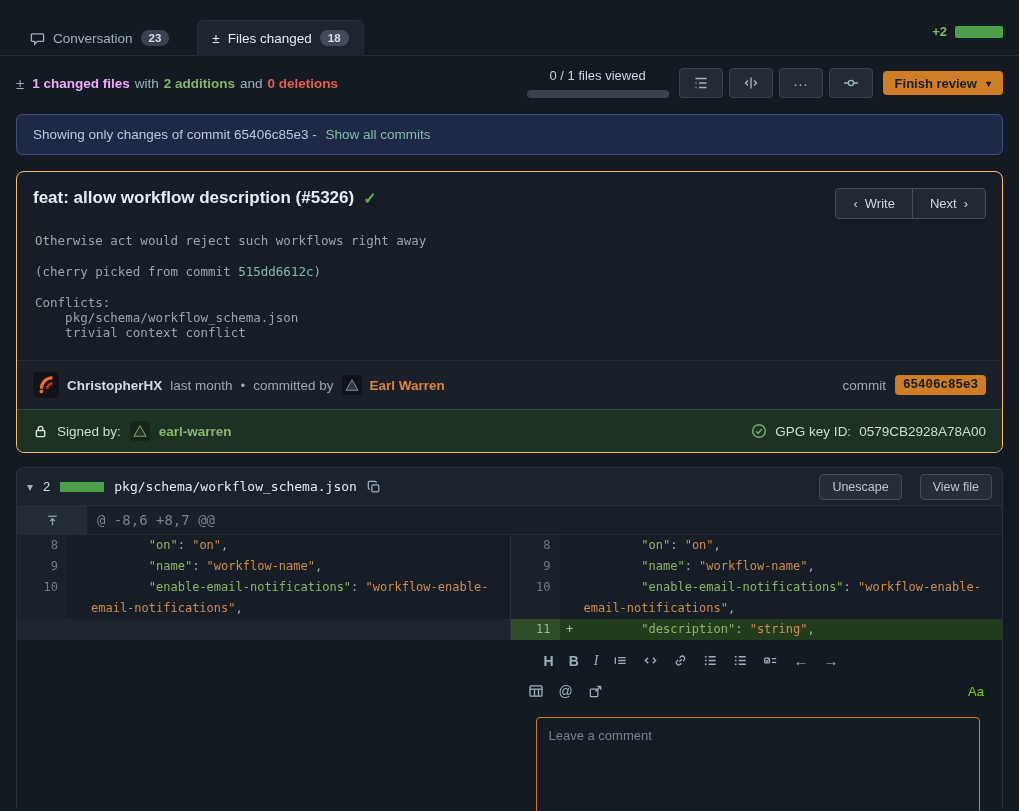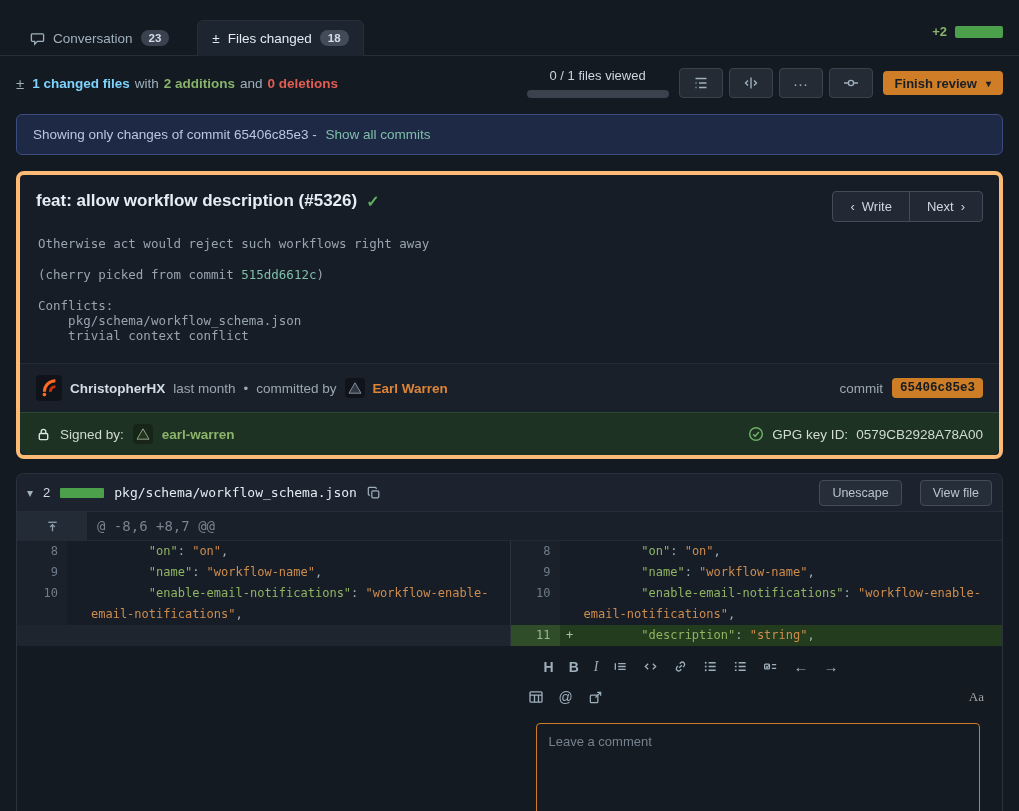--- a/index.html
+++ b/index.html
@@ -23,21 +23,21 @@
   .pill { background:#3a4250; color:#d3dce6; font-size:11.5px; font-weight:700;
     padding:2px 8px; border-radius:10px; }
   .topstat { margin-left:auto; display:flex; align-items:center; gap:8px; padding-bottom:16px; }
   .topstat .plus { color:#87b36a; font-weight:700; font-size:13px; }
   .topstat .bar { width:48px; height:12px; background:#4da04b; border-radius:2px; }
 
   
   .toolbar { display:flex; align-items:center; padding:12px 16px 10px 16px; }
   .diffsum { display:flex; align-items:center; gap:5px; color:#9fb0bd; }
   .diffsum .pm { color:#9fb0bd; font-size:15px; margin-right:3px; }
-  .c-orange { color:#7dd3fc; font-weight:700; }
+  .c-orange { color:#f0abfc; font-weight:700; }
   .c-green  { color:#87b36a; font-weight:700; }
   .c-red    { color:#e25d52; font-weight:700; }
   .viewed { margin-left:auto; display:flex; flex-direction:column; align-items:center;
     gap:7px; width:142px; margin-right:10px; }
   .viewed .lbl { font-size:13px; color:#cbd5df; }
   .viewed .track { width:142px; height:8px; background:#3a424e; border-radius:4px; overflow:hidden; }
   .viewed .fill { width:0%; height:100%; background:#57ab5a; }
   .iconbtns { display:flex; gap:6px; }
   .ibtn { width:44px; height:30px; background:#242b35; border:1px solid #3a424e;
     border-radius:4px; display:flex; align-items:center; justify-content:center;
@@ -46,21 +46,21 @@
     font-size:13px; border-radius:4px; height:24px; padding:0 12px;
     display:flex; align-items:center; gap:9px; cursor:pointer; }
   .finish .caret { font-size:10px; }
 
   
   .banner { margin:6px 16px 16px 16px; background:#1e2946; border:1px solid #3c4c80;
     border-radius:6px; padding:12px 16px; color:#bac7e0; display:flex; gap:5px; white-space:pre-wrap; }
   .banner .lnk { color:#7fbfa9; cursor:pointer; }
 
   
-  .commitbox { margin:0 16px 14px 16px; background:#171d27; border:4px solid #fdba74; border-radius:8px; }
+  .commitbox { margin:0 16px 14px 16px; background:#171d27; border:1px solid #fdba74; border-radius:8px; }
   .chead { display:flex; align-items:flex-start; padding:16px 16px 4px 16px; }
   .ctitle { font-size:17px; font-weight:700; color:#e6edf4; display:flex; gap:9px; align-items:center; }
   .ctitle .check { color:#5db05e; font-weight:700; font-size:16px; }
   .pager { margin-left:auto; display:flex; }
   .pgbtn { padding:7px 17px; background:#222935; border:1px solid #444c59; color:#cdd7e1;
     font-size:13px; display:flex; gap:7px; align-items:center; cursor:pointer; }
   .pgbtn.prev { border-radius:4px 0 0 4px; }
   .pgbtn.next { border-radius:0 4px 4px 0; margin-left:-1px; }
   .cbody { padding:10px 18px 20px 18px; font-family:"DejaVu Sans Mono", monospace;
     font-size:12.5px; color:#98a4af; display:flex; flex-direction:column; gap:16px; }
@@ -122,21 +122,21 @@
   .seg .w { background:#3e4754; color:#e8eff6; padding:5px 15px; cursor:pointer; }
   .seg .p { background:#1d242e; color:#aeb9c4; padding:5px 15px; border-left:1px solid #444c59; cursor:pointer; }
   .mdrow1 { display:flex; align-items:center; }
   .mdicons { display:flex; align-items:center; gap:15px; margin-left:16px; color:#9fb0bd; }
   .tico { font-size:14px; cursor:pointer; }
   .tico.b { font-weight:700; }
   .tico.i { font-style:italic; font-family:"Liberation Serif",serif; }
   .tico.h { font-weight:700; }
   .arrow { font-size:15px; cursor:pointer; }
   .mdrow2 { display:flex; align-items:center; gap:15px; margin-top:14px; color:#9fb0bd; }
-  .aa { margin-left:auto; font-size:13px; color:#a3a3a3; cursor:pointer;font-family:Liberation Serif, serif; }
+  .aa { margin-left:auto; font-size:13px; color:#84cc16; cursor:pointer; }
   textarea.comment { display:block; margin:18px 0 0 8px; width:calc(100% - 12px); height:120px;
     background:#151b23; border:1px solid #cf7d26; border-radius:4px; color:#cfd9e3;
     font-size:13px; font-family:"Liberation Sans",sans-serif; padding:10px 12px;
     resize:none; outline:none; }
   textarea.comment::placeholder { color:#76828e; }
 </style>
 </head>
 <body>
 
 <div class="tabstrip">

